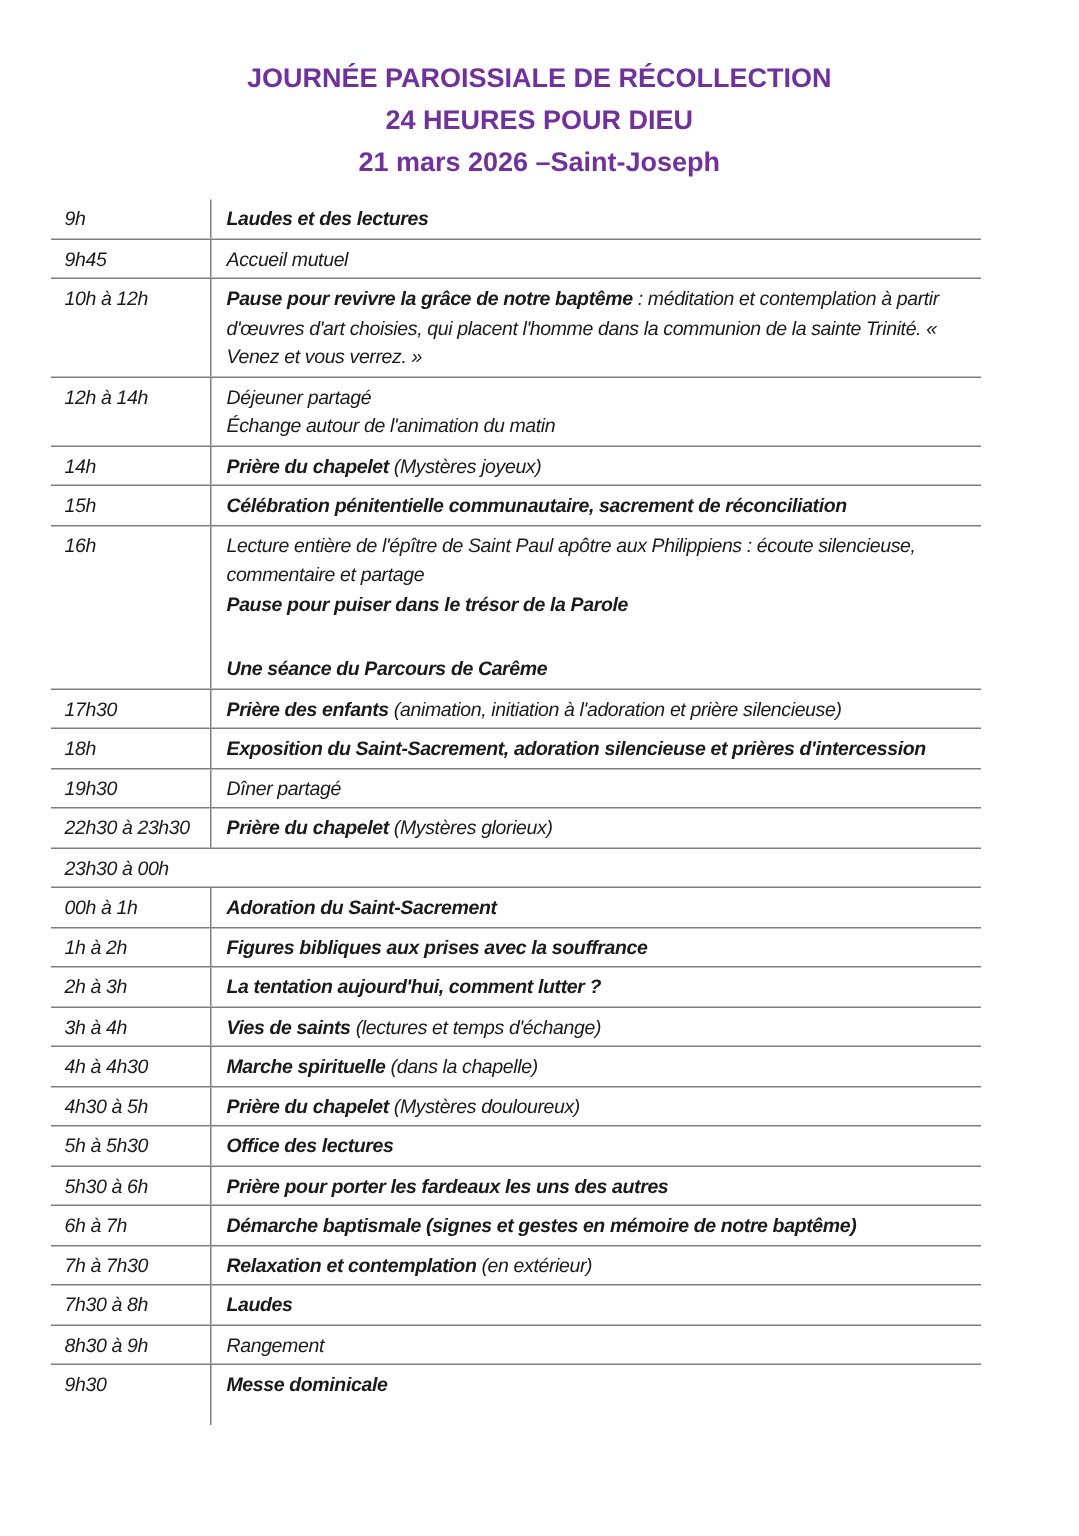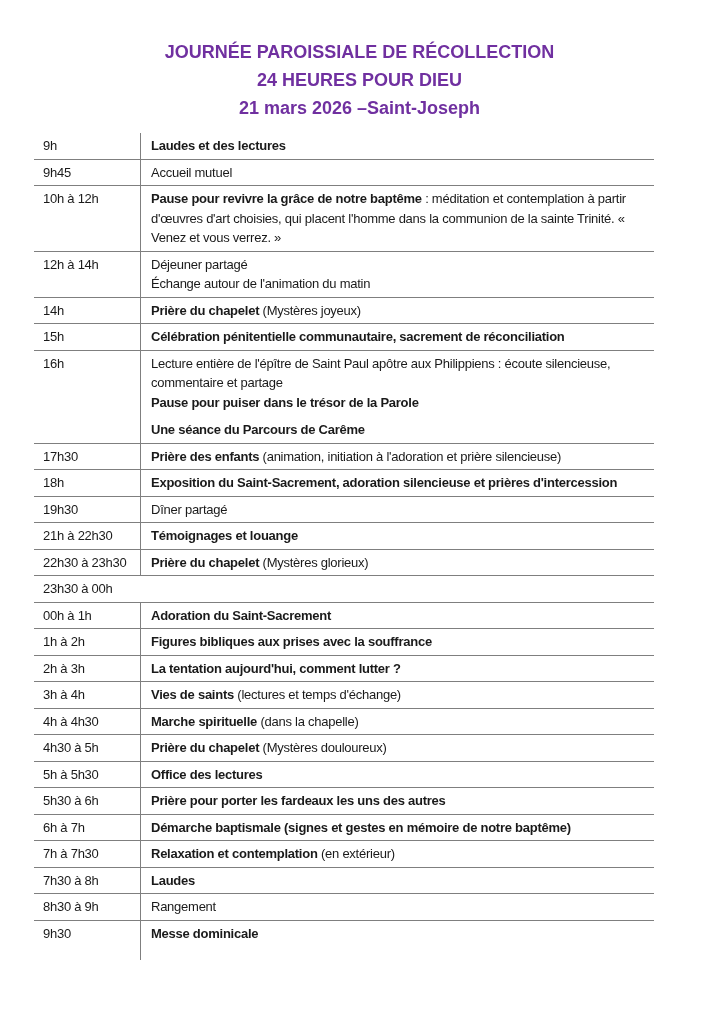--- a/index.html
+++ b/index.html
@@ -29,38 +29,38 @@
   }
 
   .schedule {
     margin-left: 34px;
     margin-top: 11px;
     width: 620px;
     font-size: 13px;
     line-height: 19.5px;
     letter-spacing: -0.25px;
   }
-  .row { display: flex; }
+  .row { display: flex; font-style: italic; }
   .row + .row { border-top: 1px solid var(--line-color); }
   .row.tail { border-top: none; height: 14px; }
   .time-cell {
     flex: 0 0 106px;
     width: 106px;
     padding: 3px 2px 3px 9px;
     white-space: nowrap;
   }
   .activity-cell {
     flex: 1 1 auto;
     border-left: 1px solid var(--line-color);
     padding: 3px 6px 3px 10px;
     min-width: 0;
   }
   .para { min-height: 19.5px; white-space: nowrap; }
   .para.wrap { white-space: normal; }
-  .para.spaced { margin-top: 8px; }
+  .para.spaced { margin-top: 24px; }
   .b { font-weight: bold; }
 </style>
 </head>
 <body>
 
 <div class="page">
   <header class="doc-title">
     <div>JOURNÉE PAROISSIALE DE RÉCOLLECTION</div>
     <div>24 HEURES POUR DIEU</div>
     <div>21 mars 2026 –Saint-Joseph</div>
@@ -124,26 +124,20 @@
           <div class="para"><span class="b">Exposition du Saint-Sacrement, adoration silencieuse et prières d'intercession</span></div>
         </div>
       </div>
       <div class="row">
         <div class="time-cell">19h30</div>
         <div class="activity-cell">
           <div class="para"><span>Dîner partagé</span></div>
         </div>
       </div>
       <div class="row">
-        <div class="time-cell">21h à 22h30</div>
-        <div class="activity-cell">
-          <div class="para"><span class="b">Témoignages et louange</span></div>
-        </div>
-      </div>
-      <div class="row">
         <div class="time-cell">22h30 à 23h30</div>
         <div class="activity-cell">
           <div class="para"><span class="b">Prière du chapelet</span><span> (Mystères glorieux)</span></div>
         </div>
       </div>
       <div class="row">
         <div class="time-cell">23h30 à 00h</div>
       </div>
       <div class="row">
         <div class="time-cell">00h à 1h</div>

